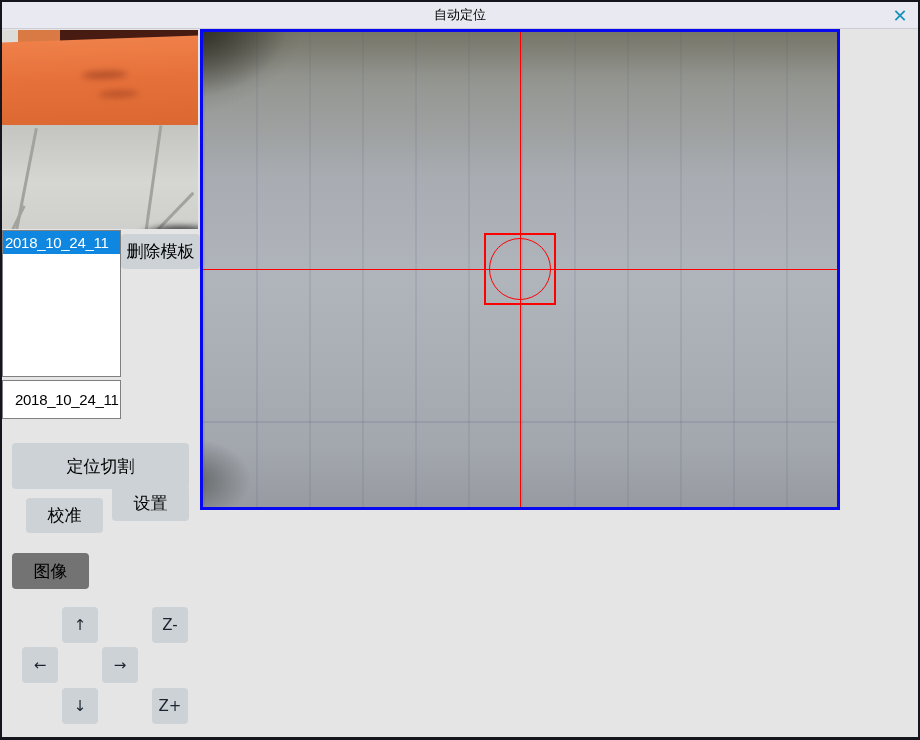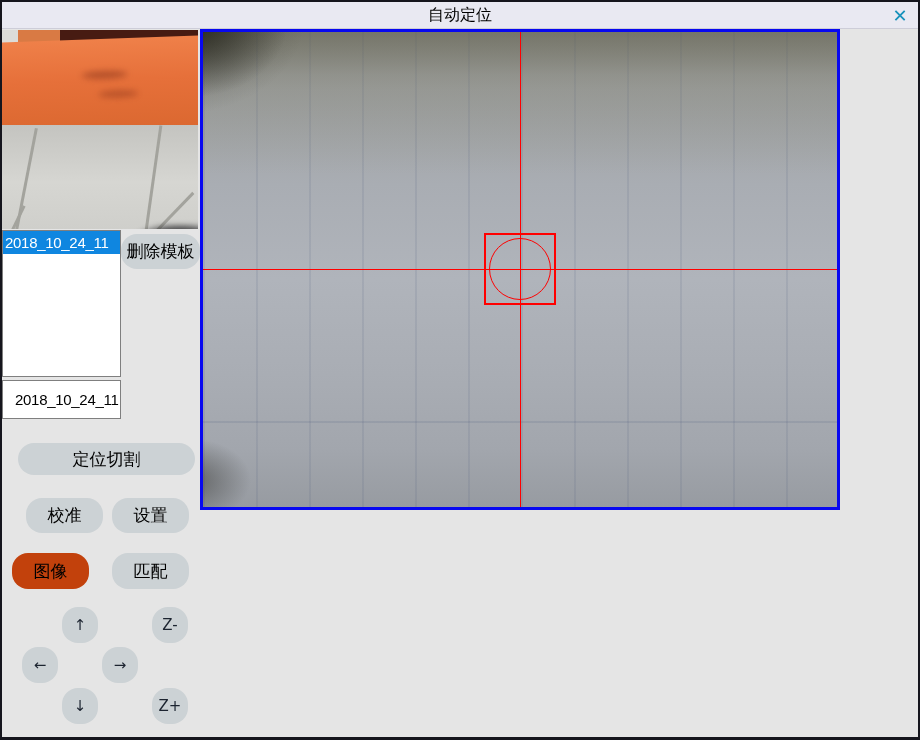--- a/index.html
+++ b/index.html
@@ -12,21 +12,21 @@
     border:2px solid #15151d; border-bottom-width:3px;
     overflow:hidden;
   }
 
   
   .titlebar {
     position:absolute; left:0; top:0; width:100%; height:27px;
     background:#e9e9f2; border-bottom:1px solid #cdcdd8;
     display:flex; align-items:center; justify-content:center;
   }
-  .titlebar .title { font-size:16px; color:#000; }
+  .titlebar .title { font-size:13px; color:#000; }
   .close-btn {
     position:absolute; right:6px; top:2px; width:24px; height:22px;
     display:flex; align-items:center; justify-content:center;
     color:#1691bb; font-size:18px; font-weight:bold; cursor:pointer;
   }
 
   
   .thumb {
     position:absolute; left:0; top:28px; width:196px; height:199px;
     background:#cfcfca; overflow:hidden;
@@ -63,25 +63,25 @@
   }
   .list-item.selected { background:#0f86e0; color:#fff; }
   .name-input {
     position:absolute; left:0; top:378px; width:119px; height:39px;
     background:#fff; border:1px solid #7f7f7f; padding-left:12px;
     font-family:"Liberation Sans",sans-serif; font-size:15px; letter-spacing:-.3px; color:#000;
   }
 
   
   .btn {
-    position:absolute; background:#ccd2d5; border:none; border-radius:16px;
+    position:absolute; background:#ccd2d5; border:none; border-radius:4px;
     color:#000; font-size:17px; font-family:inherit;
     display:flex; align-items:center; justify-content:center; cursor:pointer;
   }
-  .btn.red { background:#c2410c; }
+  .btn.red { background:#737373; }
   .col-btn { left:119px; width:79px; height:35px; }
   .jog { font-size:15px; color:#1c2430; }
 
   
   .camera {
     position:absolute; left:198px; top:27px; width:640px; height:481px;
     border:3px solid #0808f0;
     background:
       radial-gradient(95px 75px at -10px -10px, rgba(28,28,20,.8), rgba(28,28,20,0) 100%),
       radial-gradient(170px 130px at -25px -15px, rgba(50,50,40,.5), transparent 75%),
@@ -126,25 +126,24 @@
   </div>
 
   <div class="listbox">
     <div class="list-item selected">2018_10_24_11</div>
   </div>
 
   <input class="name-input" value="2018_10_24_11" style="">
 
   <button class="btn col-btn" style="top:232px;">删除模板</button>
 
-  <button class="btn" style="left:16px; top:441px; width:177px; height:32px;">定位切割</button>
+  <button class="btn" style="left:10px; top:441px; width:177px; height:46px;">定位切割</button>
   <button class="btn" style="left:24px; top:496px; width:77px; height:35px;">校准</button>
-  <button class="btn" style="left:110px; top:496px; width:77px; height:35px;">设置</button>
+  <button class="btn" style="left:110px; top:484px; width:77px; height:35px;">设置</button>
   <button class="btn red" style="left:10px; top:551px; width:77px; height:36px;">图像</button>
-  <button class="btn" style="left:110px; top:551px; width:77px; height:36px;">匹配</button>
 
   <button class="btn jog" style="left:60px; top:605px; width:36px; height:36px;">↑</button>
   <button class="btn jog" style="left:150px; top:605px; width:36px; height:36px;">Z-</button>
   <button class="btn jog" style="left:20px; top:645px; width:36px; height:36px;">←</button>
   <button class="btn jog" style="left:100px; top:645px; width:36px; height:36px;">→</button>
   <button class="btn jog" style="left:60px; top:686px; width:36px; height:36px;">↓</button>
   <button class="btn jog" style="left:150px; top:686px; width:36px; height:36px;">Z+</button>
 
   <div class="camera">
     <div class="seam"></div>

